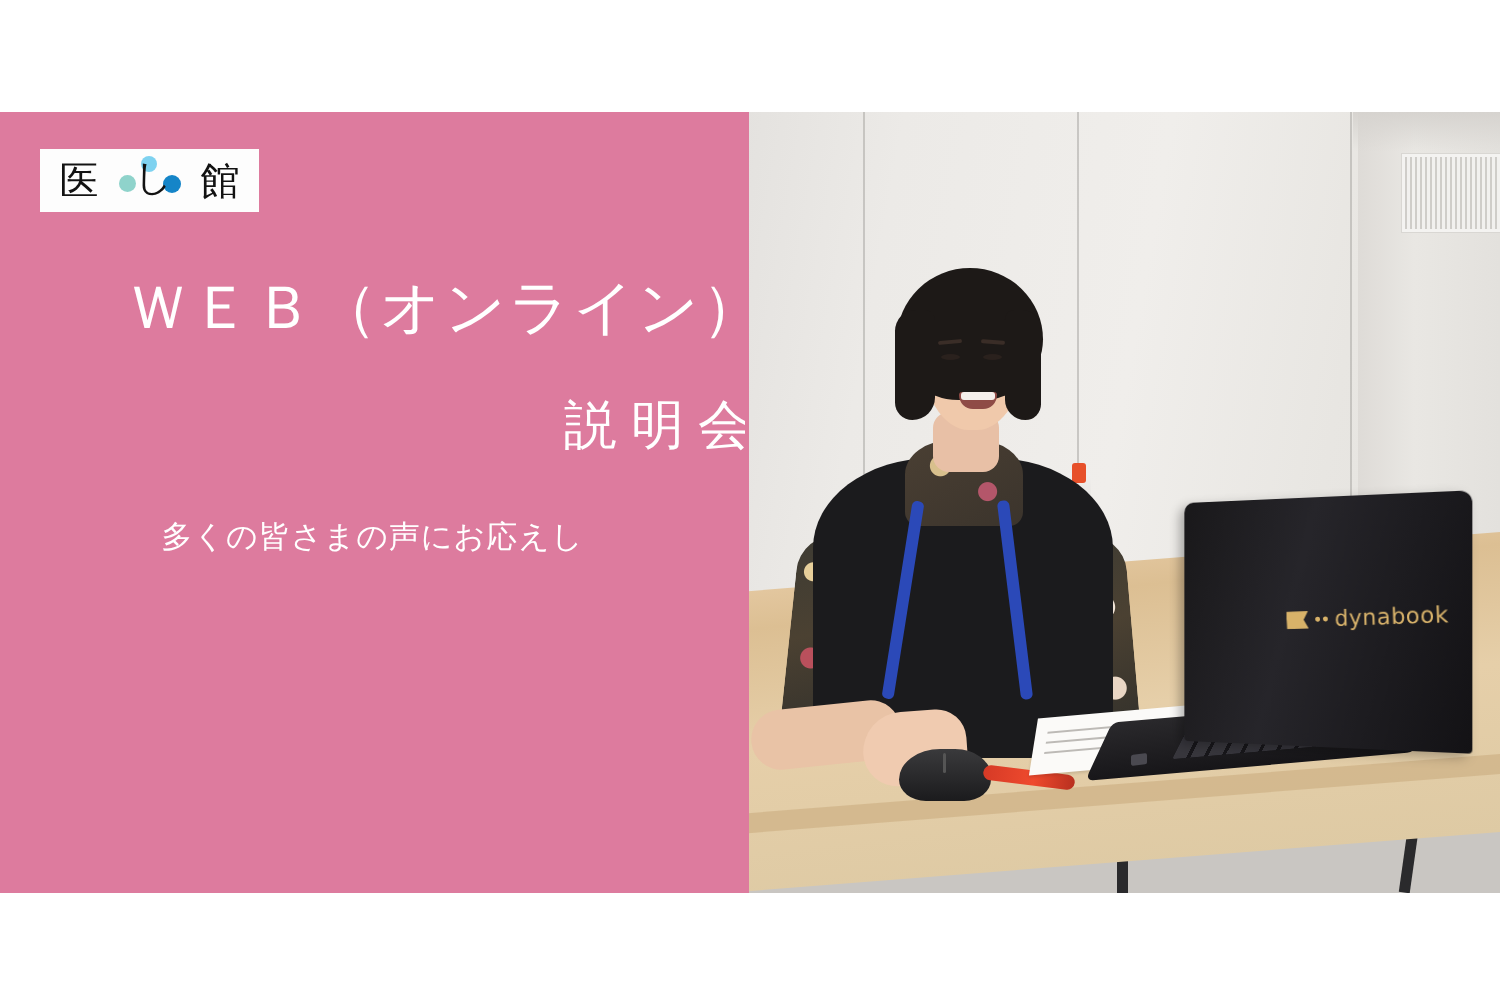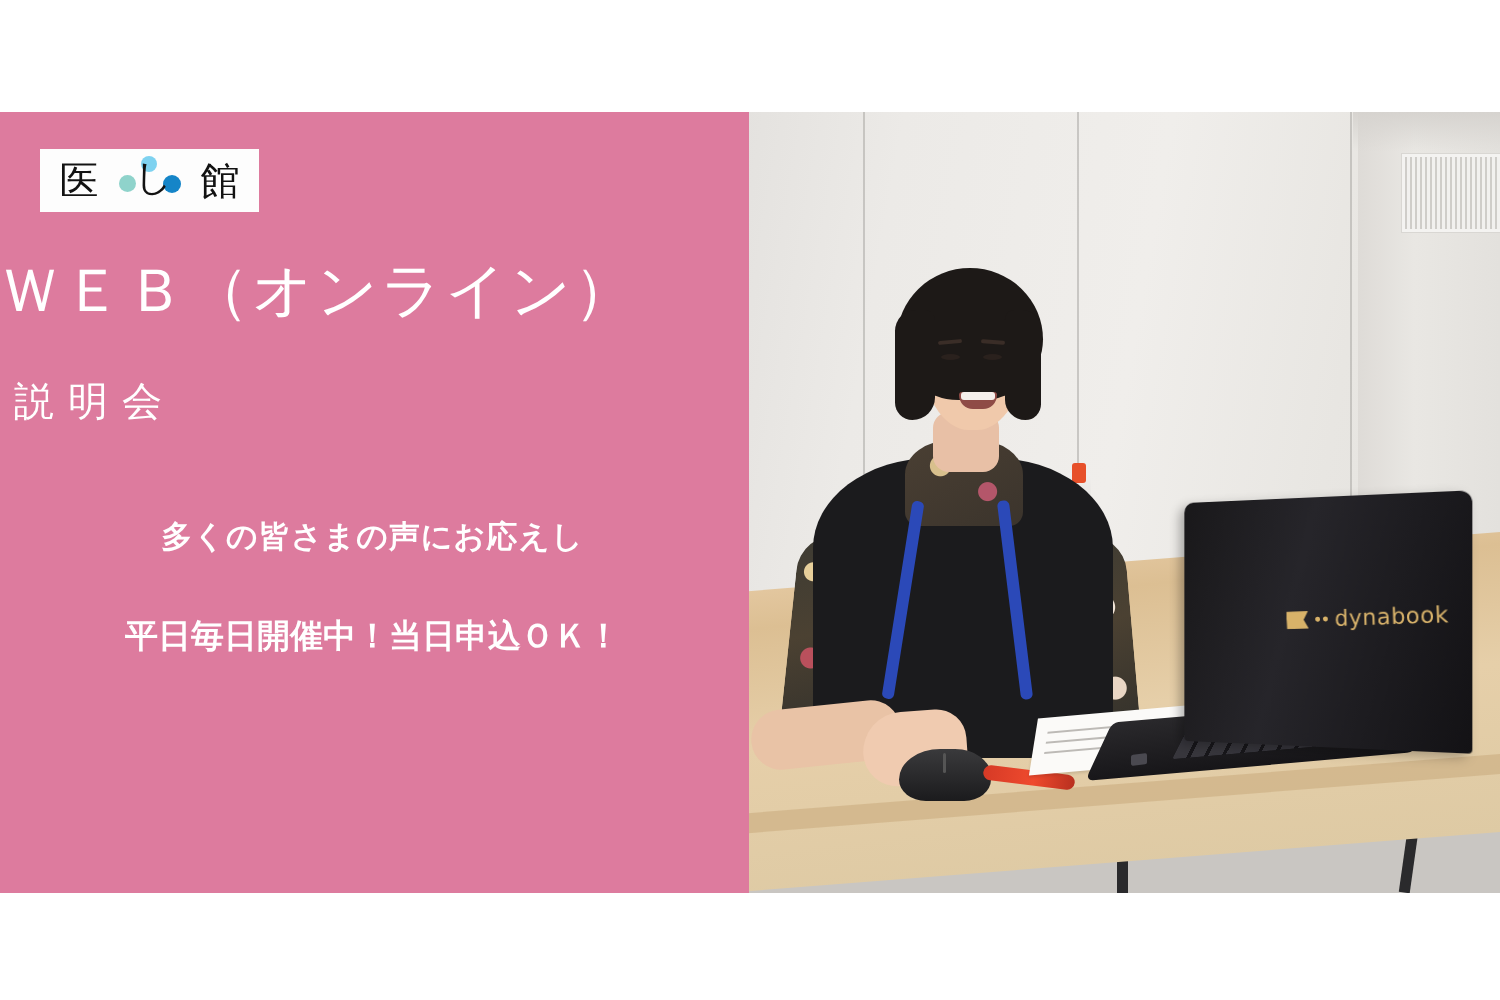--- a/index.html
+++ b/index.html
@@ -80,55 +80,56 @@
     position: absolute;
     border-radius: 50%;
   }
   .dot-top    { width: 16px; height: 16px; left: 22px; top: -1px; }
   .dot-left   { width: 17px; height: 17px; left: 0px;  top: 18px; }
   .dot-right  { width: 18px; height: 18px; left: 44px; top: 18px; }
 
   .headline-wrap {
     position: absolute;
     left: 0;
-    top: 148px;
+    top: 165px;
     width: 745px;
-    text-align: left;
+    text-align: right;
+    padding-left: 20px;
   }
   .headline-1 {
     font-family: "Liberation Serif", "DejaVu Serif", serif;
     font-size: 60px;
     line-height: 1.05;
     color: #ffffff;
     letter-spacing: 3px;
     white-space: nowrap;
   }
   .headline-2 {
     font-family: "Liberation Serif", "DejaVu Serif", serif;
-    font-size: 40px;
+    font-size: 53px;
     line-height: 1.05;
     color: #ffffff;
     letter-spacing: 14px;
     margin-top: 58px;
     padding-left: 14px;
     white-space: nowrap;
   }
 
   .body-lines {
     position: absolute;
     left: 0;
     top: 404px;
     width: 745px;
     text-align: center;
   }
   .body-line {
     color: #ffffff;
     white-space: nowrap;
     font-family: "DejaVu Sans", "Liberation Sans", sans-serif;
-    font-weight: 700;
+    font-weight: 400;
   }
   .bl-1 { font-size: 31px; letter-spacing: 1px; }
   .bl-2 { font-size: 33px; letter-spacing: 0px; margin-top: 56px; }
   .bl-3 { font-size: 34px; letter-spacing: 2px; margin-top: 50px; }
   .bl-4 { font-size: 29px; letter-spacing: 0px; margin-top: 56px; }
 
   
   .photo-panel {
     position: relative;
     flex: 1 1 auto;
@@ -487,21 +488,20 @@
       </div>
     </div>
 
     <div class="headline-wrap">
       <div class="headline-1">ＷＥＢ（オンライン）</div>
       <div class="headline-2">説明会</div>
     </div>
 
     <div class="body-lines">
       <div class="body-line bl-1">多くの皆さまの声にお応えし</div>
-      <div class="body-line bl-2">平日毎日開催中！当日申込ＯＫ！</div>
     </div>
 
   </div>
 
   <div class="photo-panel">
     <div class="wall"></div>
     <div class="wall-seam seam-a"></div>
     <div class="wall-seam seam-b"></div>
     <div class="corner-col"></div>
     <div class="ceiling-shadow"></div>

